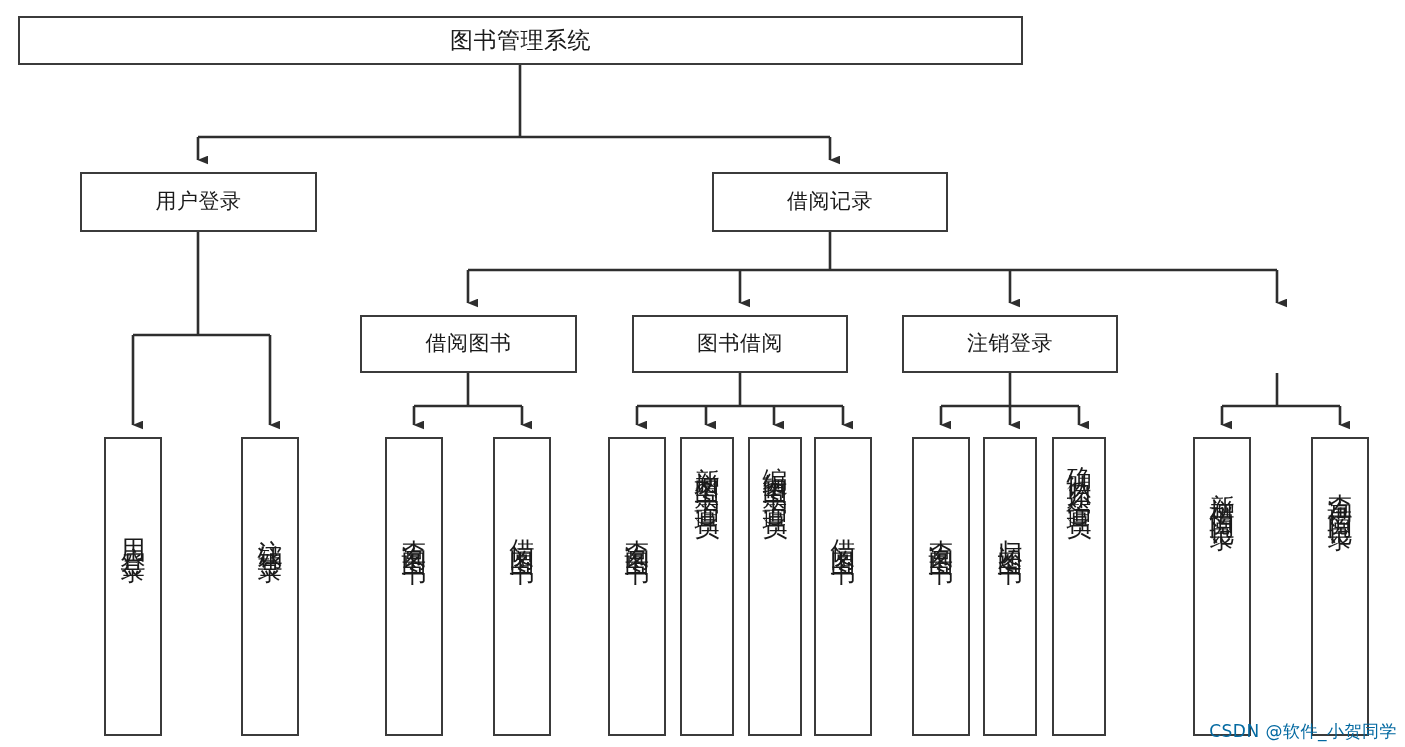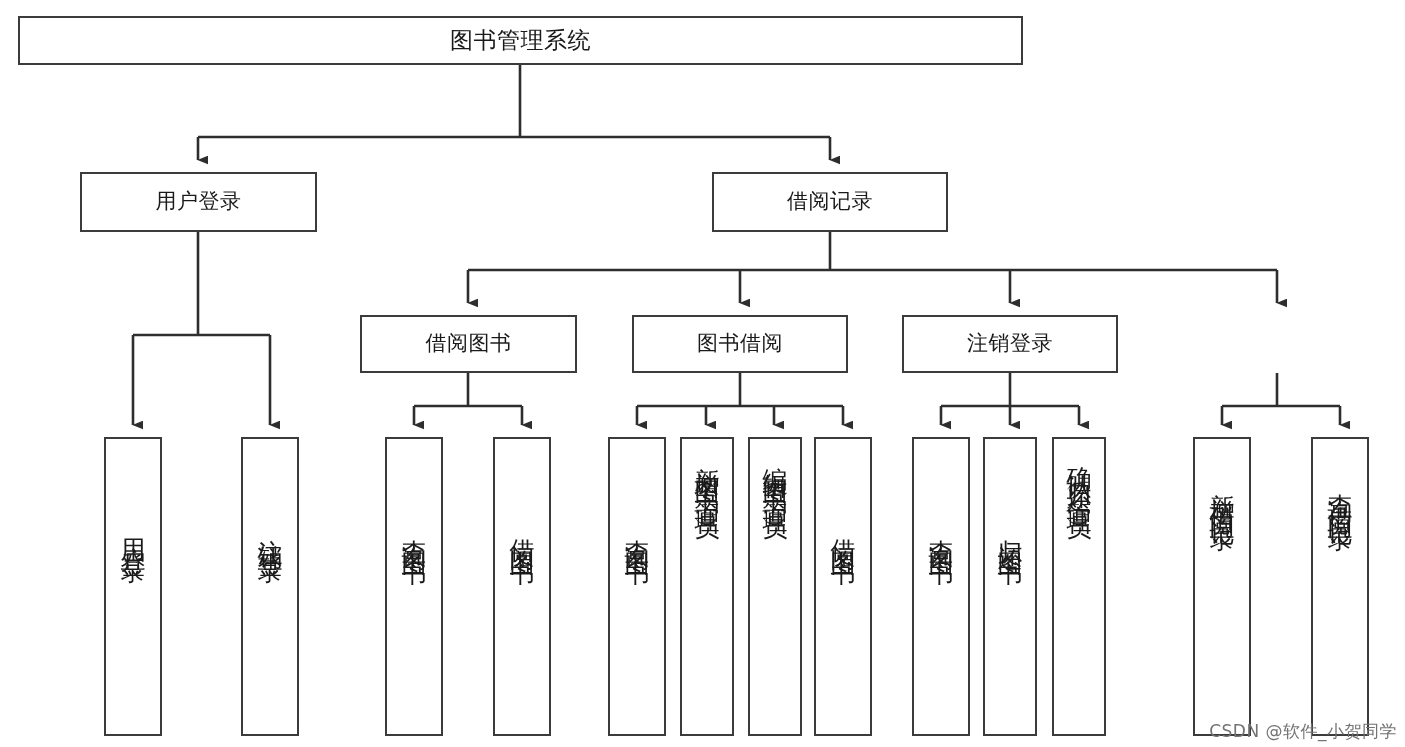--- a/index.html
+++ b/index.html
@@ -48,21 +48,21 @@
     line-height:1;
     letter-spacing:7px;
     white-space:nowrap;
   }
 
   .watermark{
     position:absolute;
     right:8px;
     bottom:4px;
     font-size:17px;
-    color:#737373;
+    color:#0369a1;
     letter-spacing:.5px;
     z-index:9;
     white-space:nowrap;
   }
 </style>
 </head>
 <body>
 
 <div id="canvas">
 

